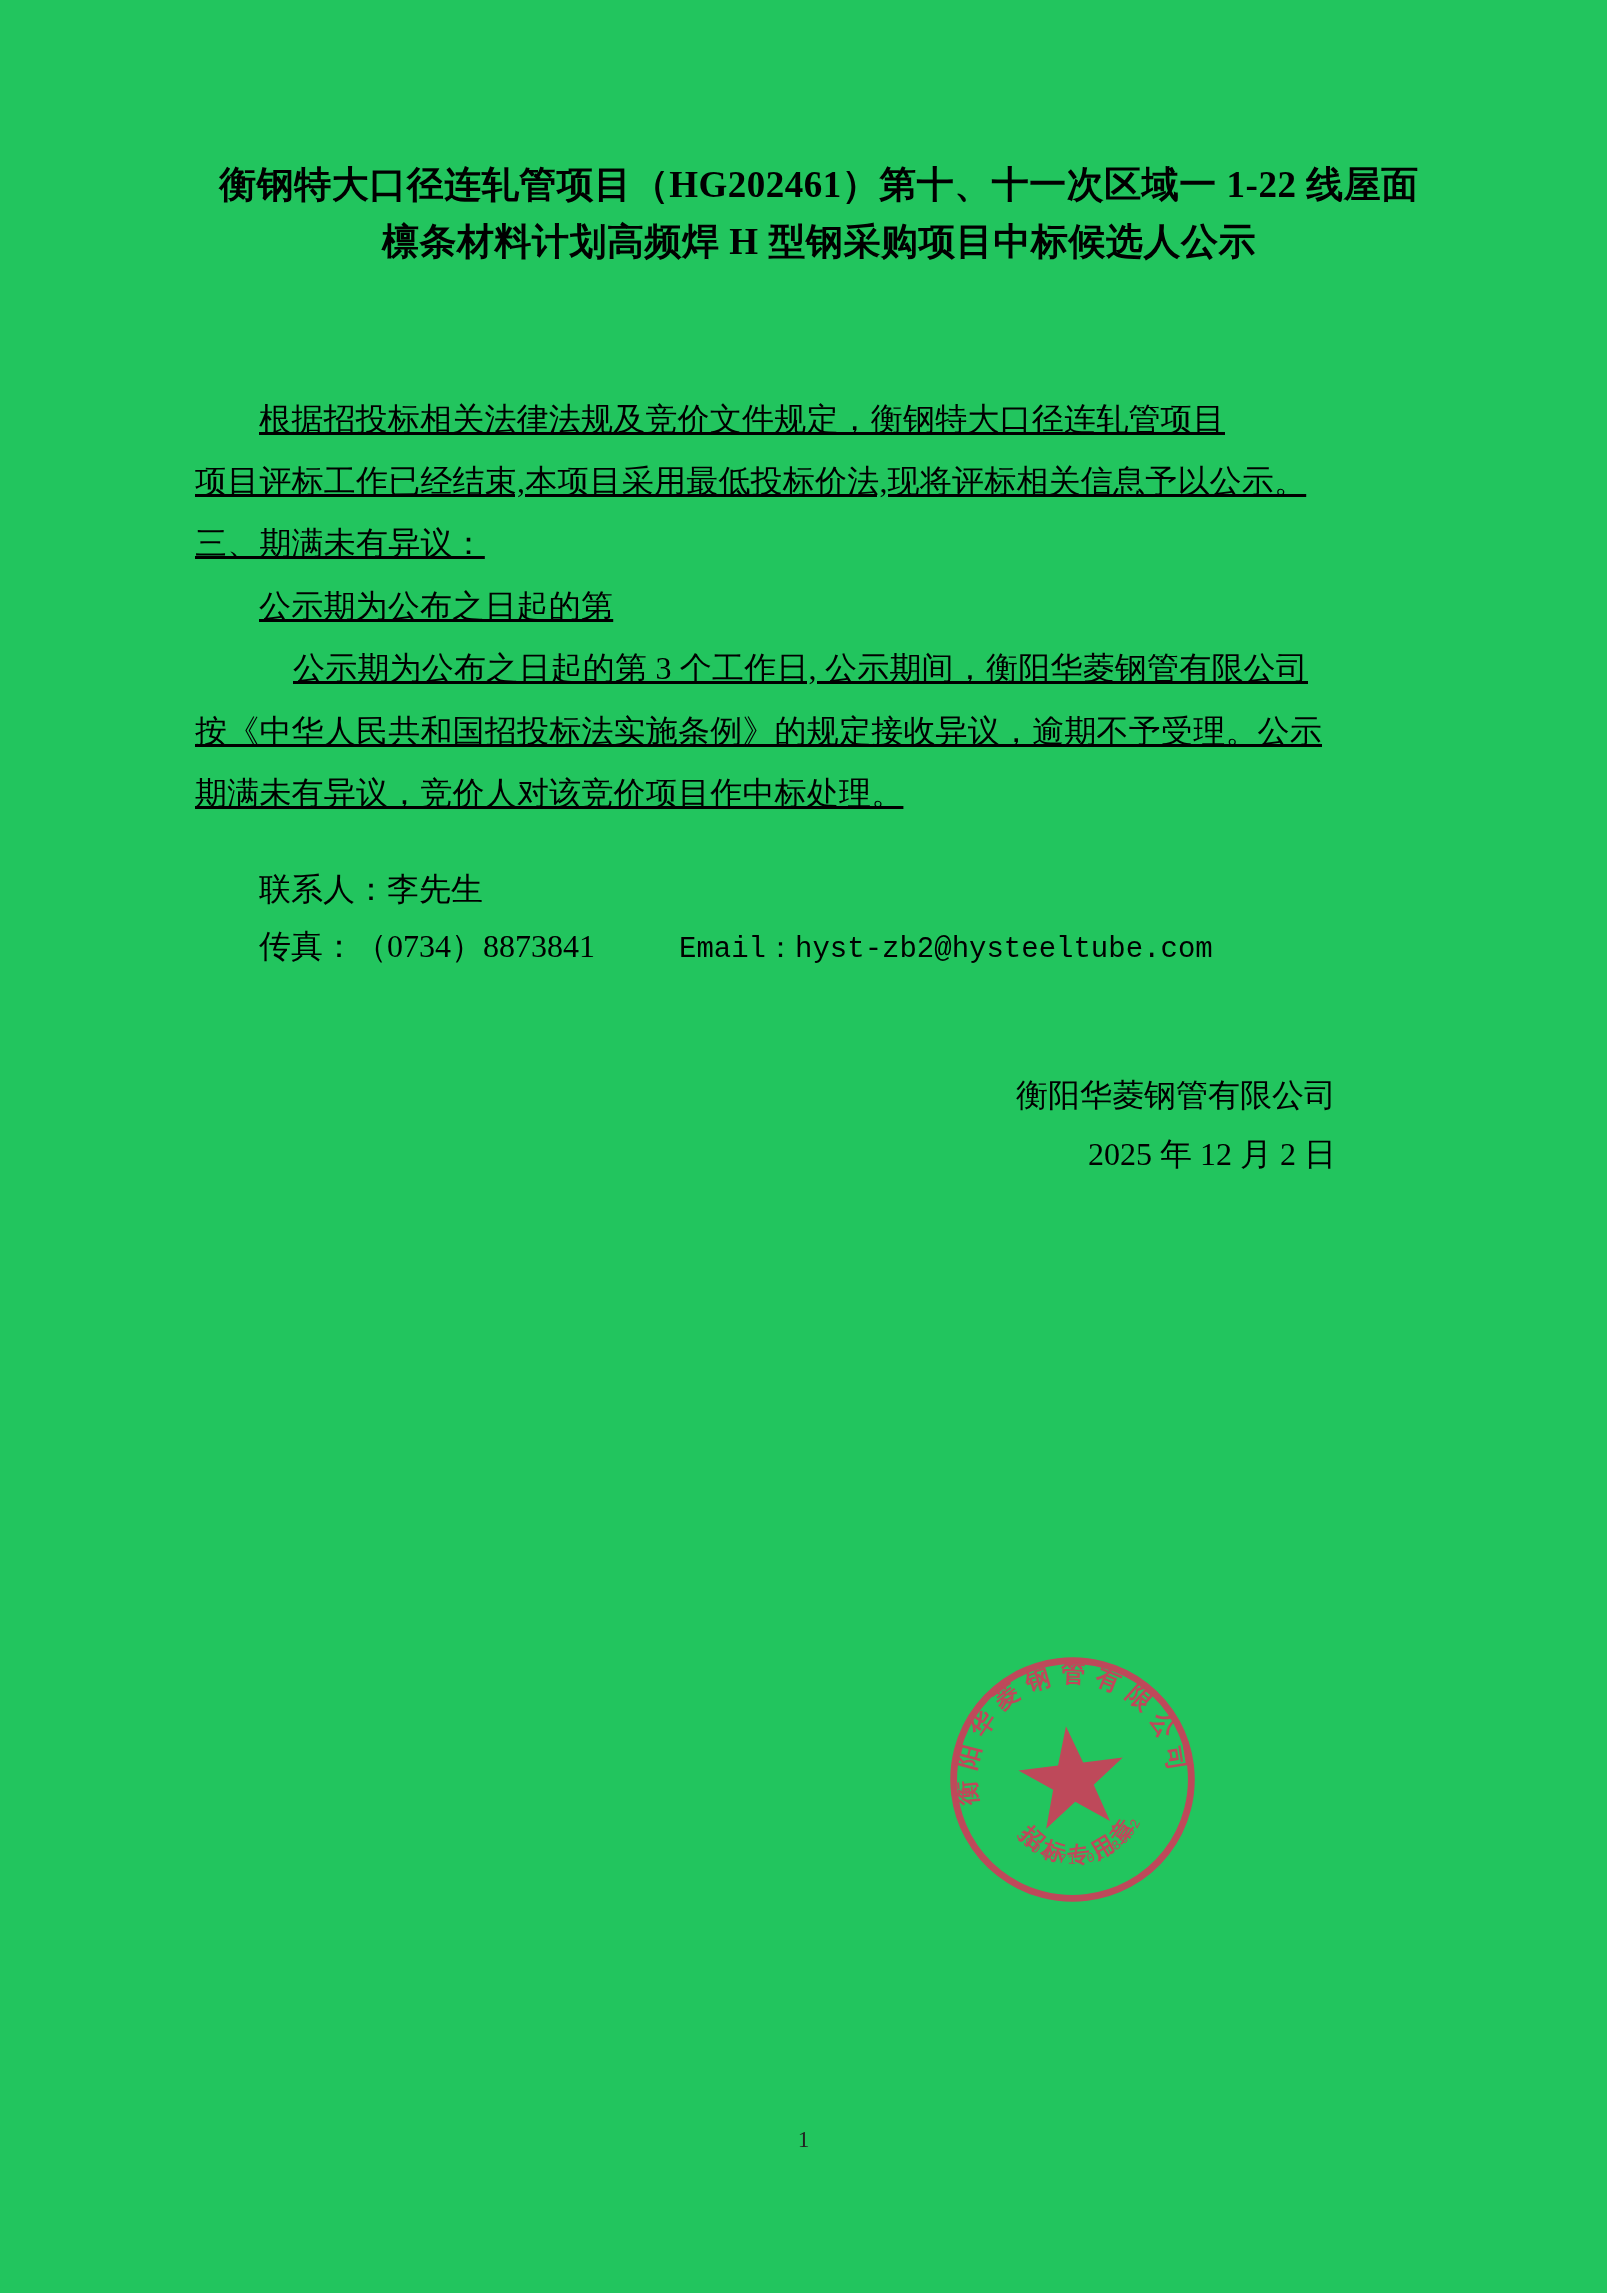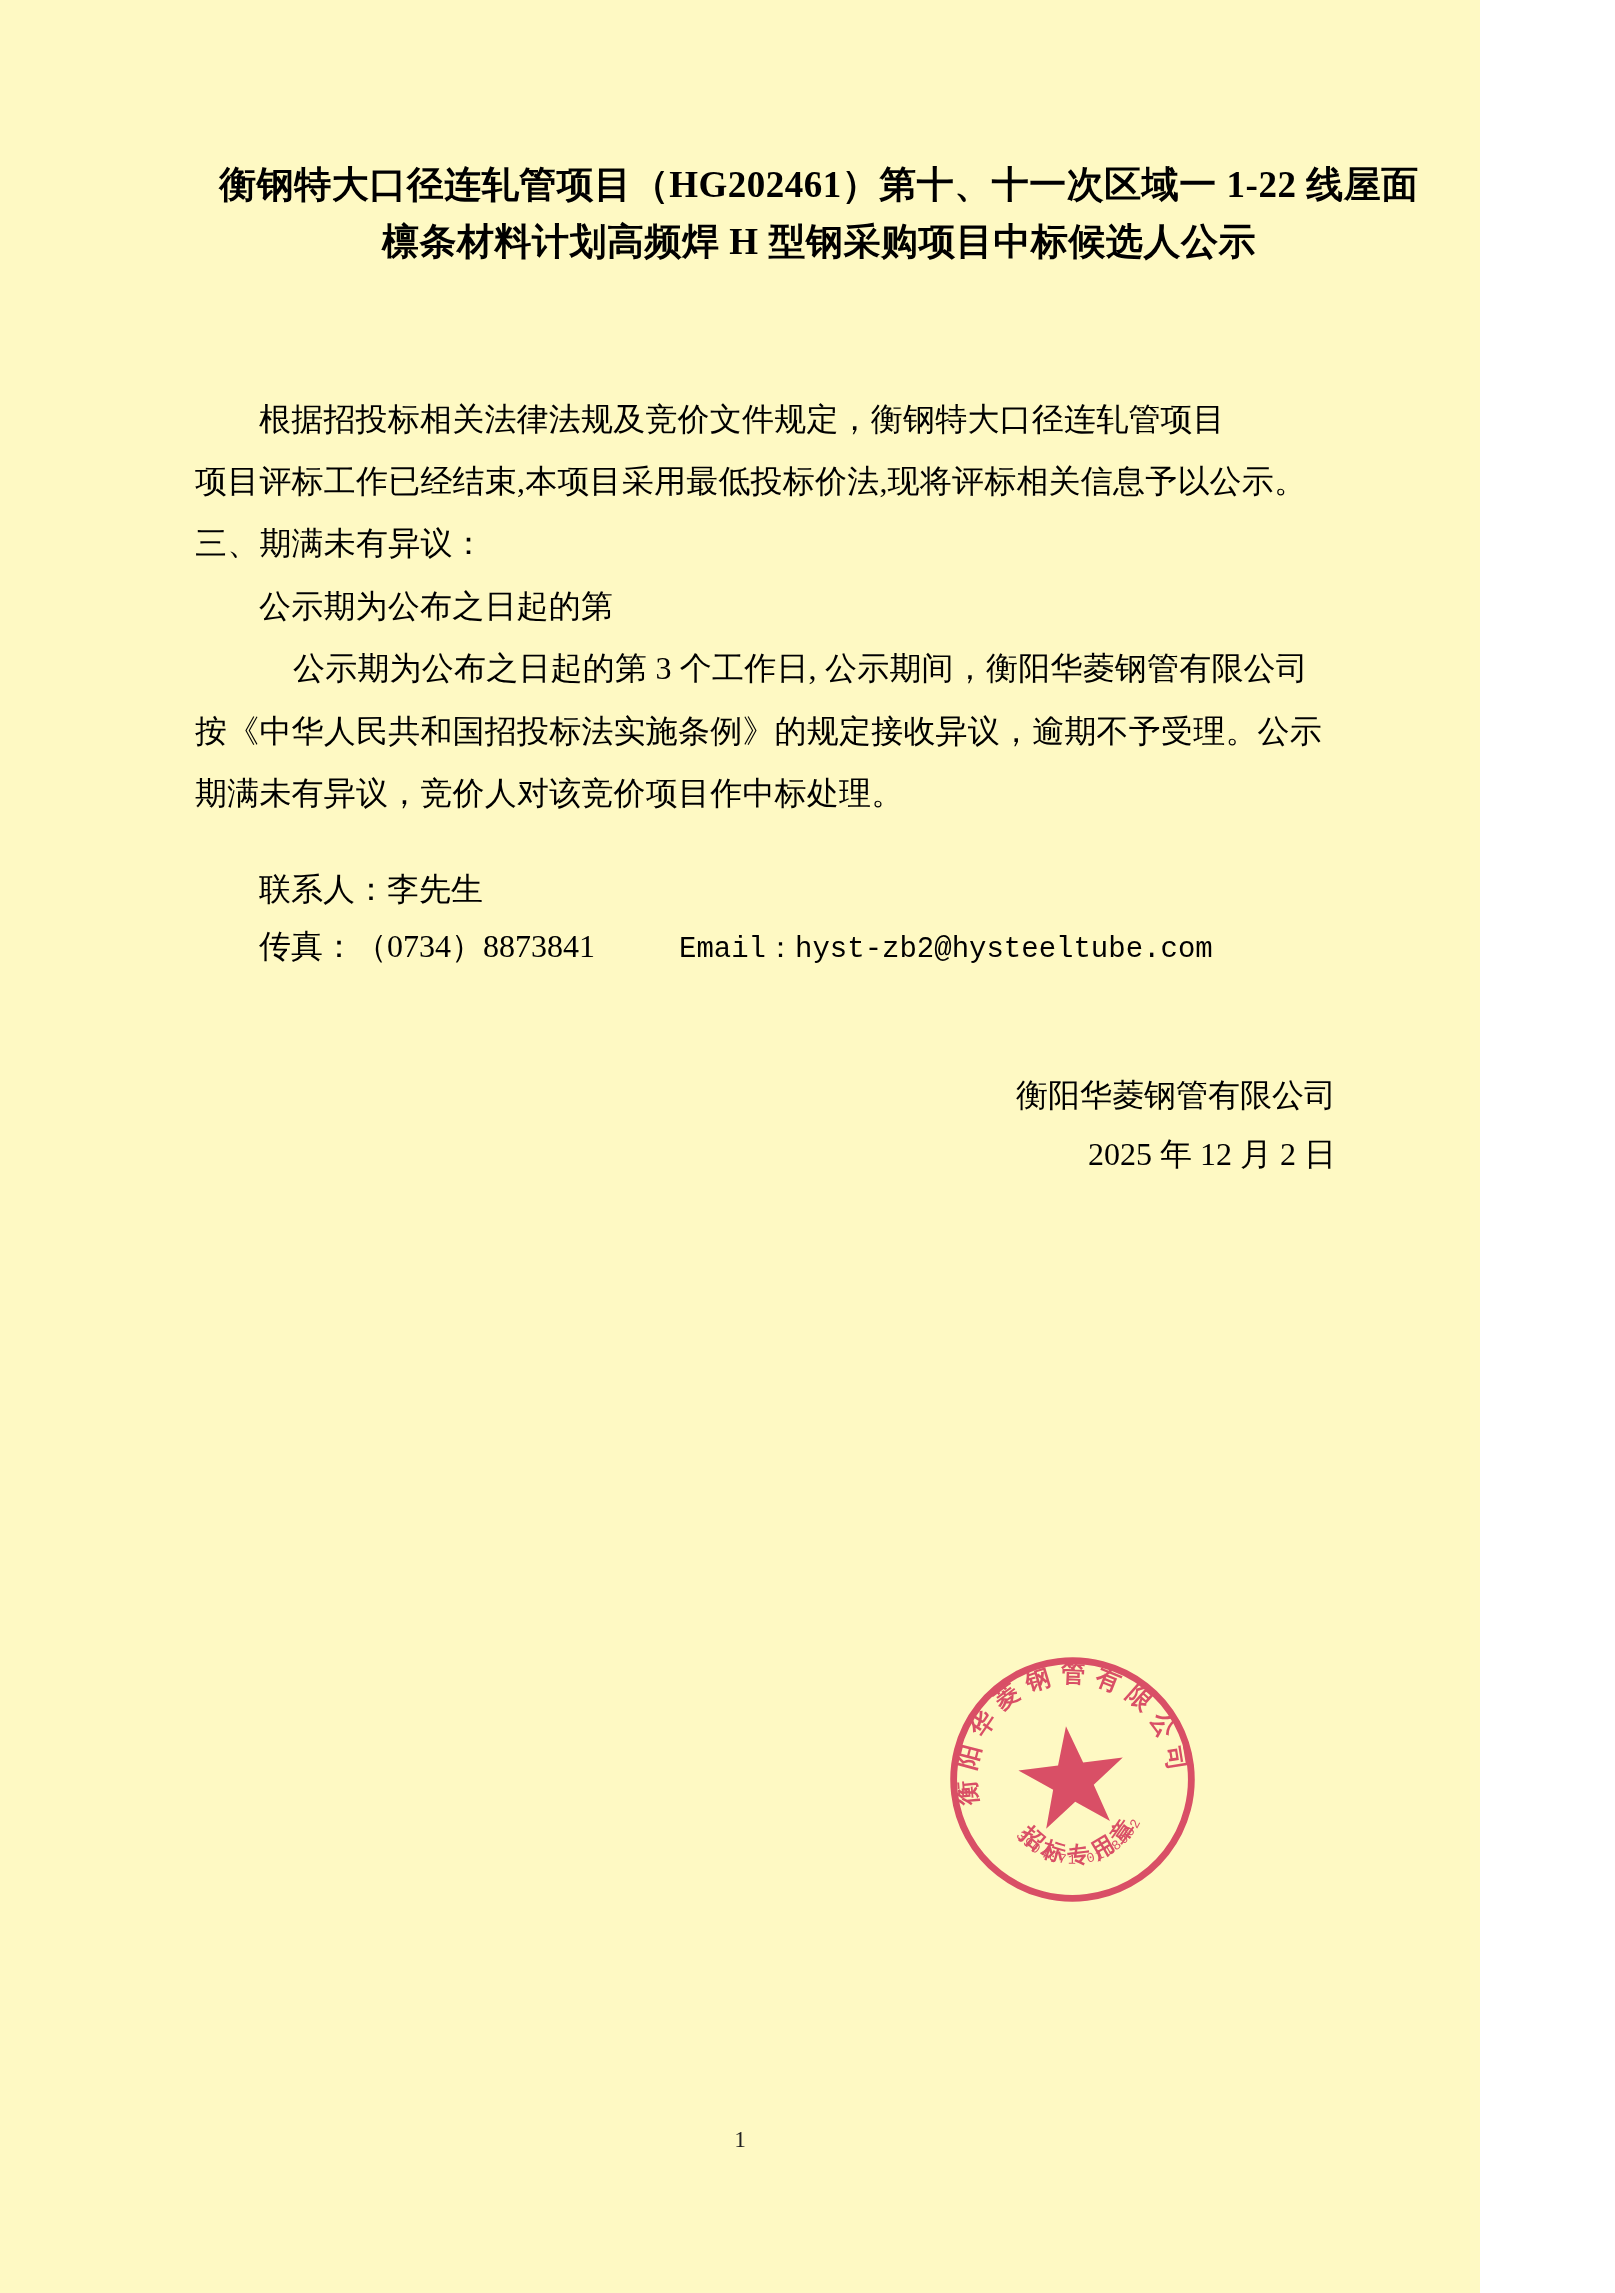--- a/index.html
+++ b/index.html
@@ -10,23 +10,23 @@
   body {
     width: 1616px;
     height: 2294px;
     font-family: "Liberation Serif", "DejaVu Serif", serif;
     color: #000000;
     position: relative;
     overflow: hidden;
   }
   .page {
     position: relative;
-    width: 1480px;
+    width: 1607px;
     height: 2294px;
-    background: #fef9c3;
+    background: #22c55e;
     box-sizing: border-box;
   }
   .content {
     position: absolute;
     left: 195px;
     top: 156px;
     width: 1248px;
   }
   .doc-title {
     font-size: 37px;
@@ -36,20 +36,21 @@
     letter-spacing: 0.5px;
     margin: 0 0 0 0;
     padding: 0 11.7px;
   }
   .body-block {
     margin-top: 117px;
     font-size: 32px;
     line-height: 1.95;
     text-align: justify;
     letter-spacing: 0.2px;
+    text-decoration: underline;
   }
   .para {
     margin: 0;
     text-indent: 0;
   }
   .para.indent2 {
     text-indent: 64px;
   }
   .para.indent3 {
     text-indent: 98px;

